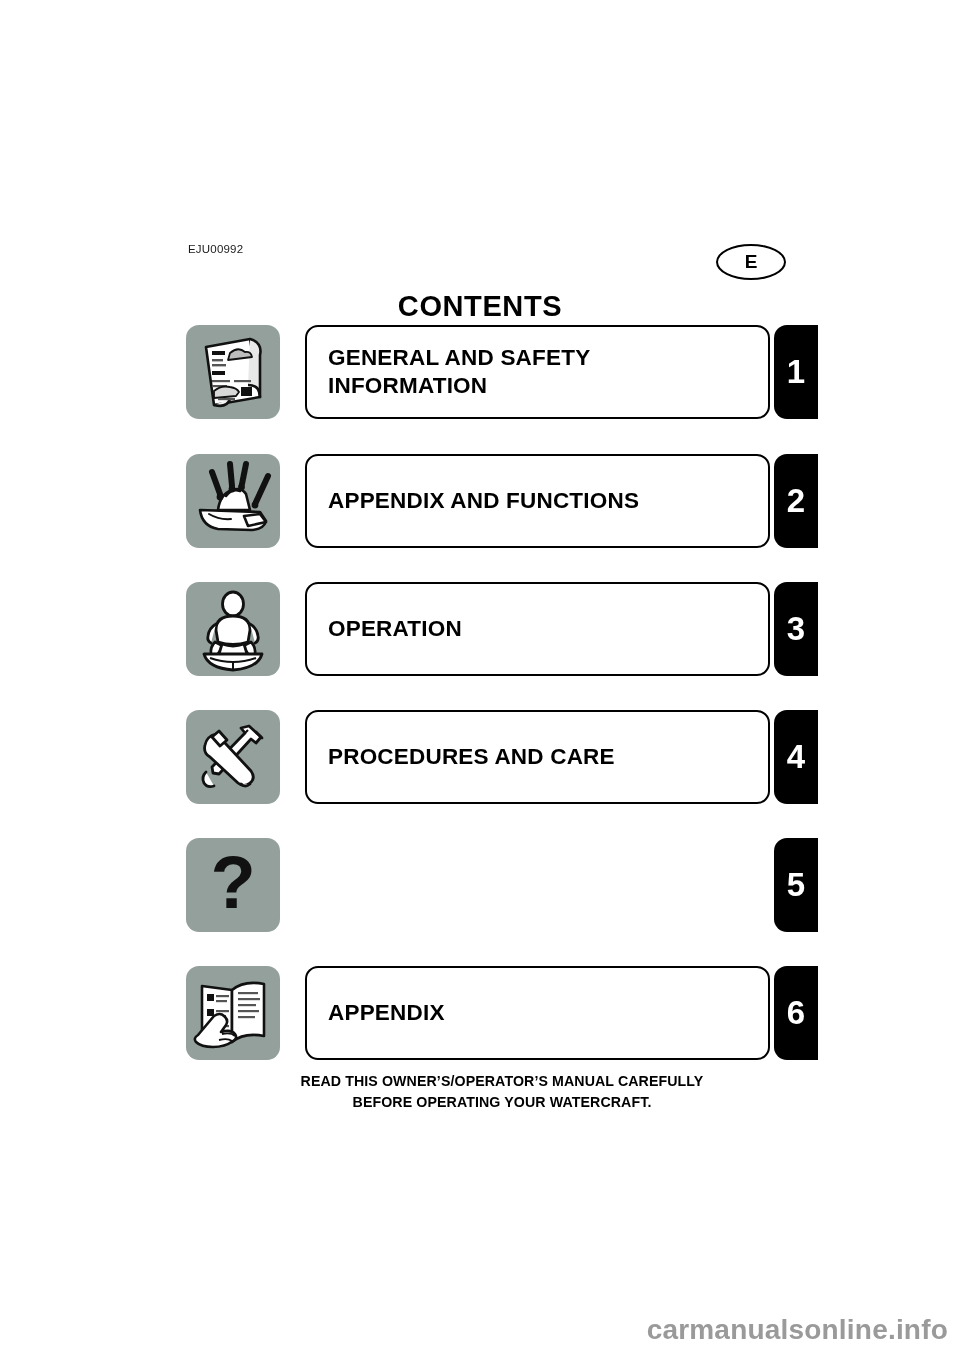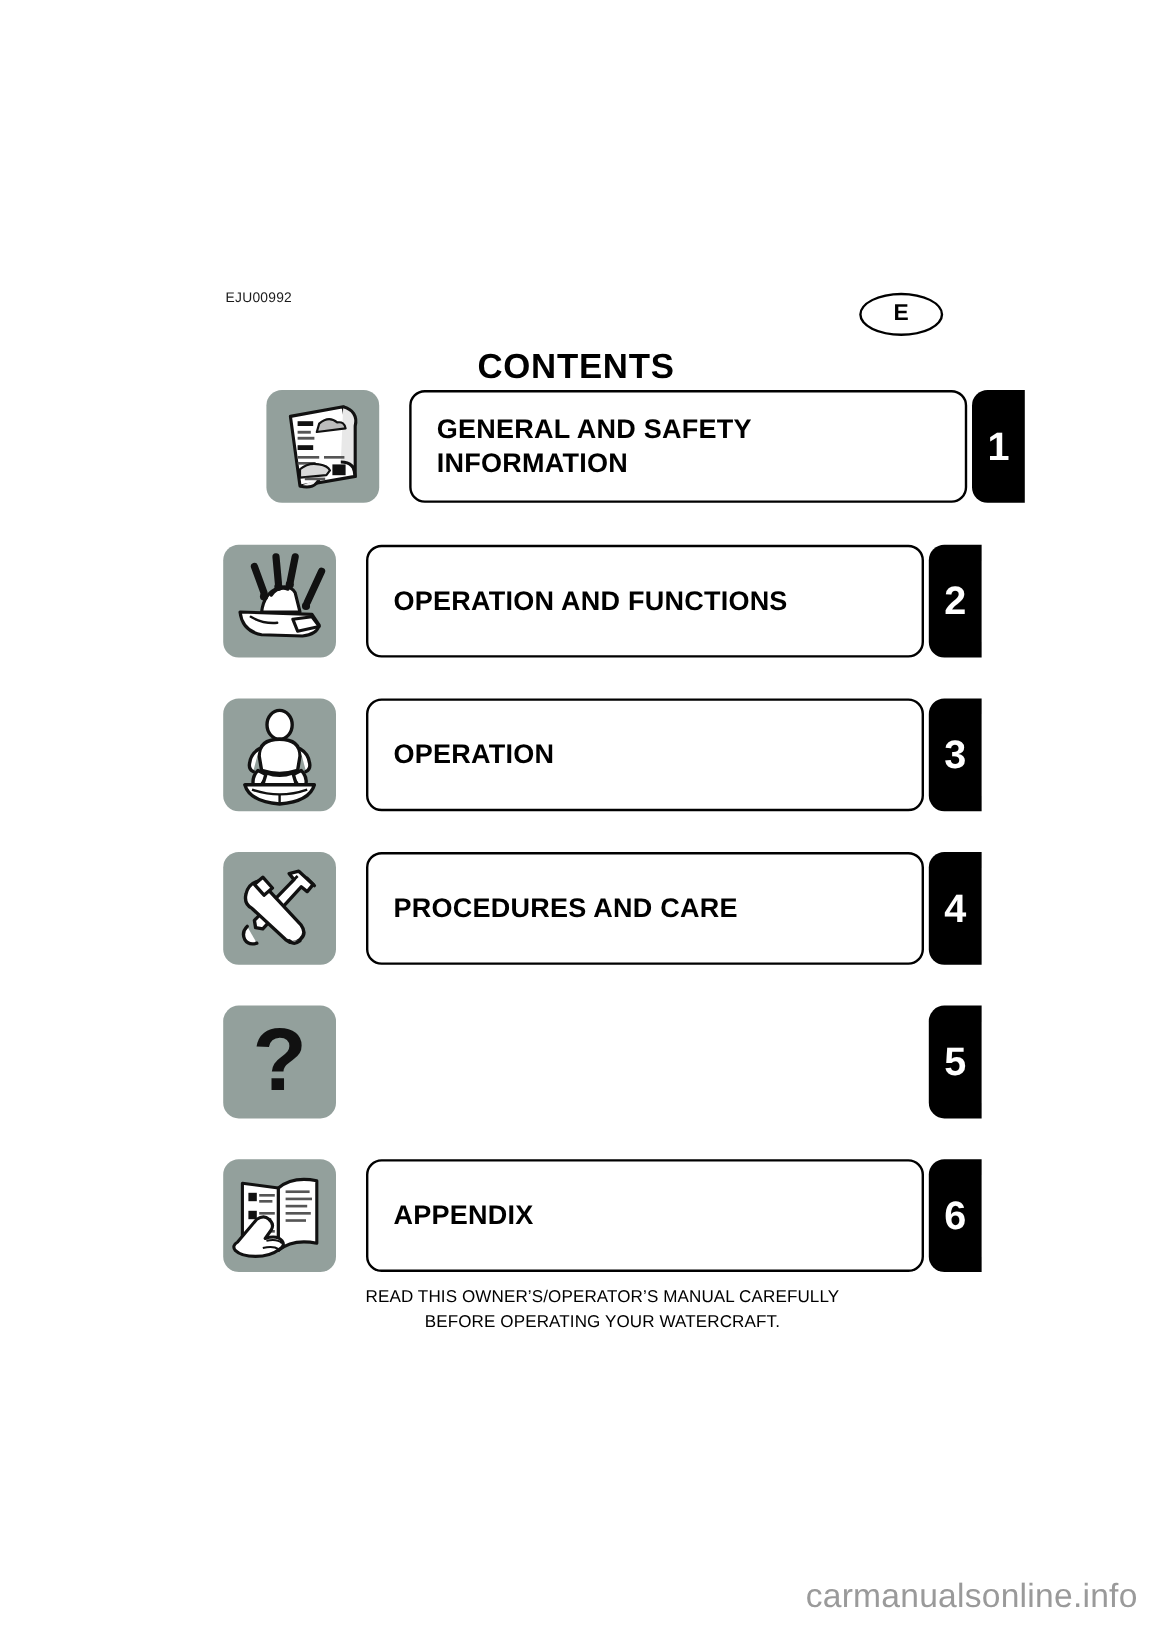--- a/index.html
+++ b/index.html
@@ -130,50 +130,51 @@
   }
 
   
   .footer-note {
     position: absolute;
     left: 0;
     right: 0;
     top: 1071px;
     text-align: center;
     font-size: 14.2px;
-    font-weight: normal;
+    font-weight: bold;
     line-height: 1.45;
     letter-spacing: 0.1px;
     color: #000000;
     padding-left: 44px;
   }
 
   .watermark {
     position: absolute;
     right: 12px;
     bottom: 12px;
     font-size: 28px;
     color: #9a9a9a;
     letter-spacing: 0.2px;
     white-space: nowrap;
+    font-weight: bold;
   }
 </style>
 </head>
 <body>
 
 <div class="page">
 
   <div class="doc-code">EJU00992</div>
 
   <div class="page-title">CONTENTS</div>
 
   <div class="lang-badge">E</div>
 
   <div class="rows" id="rows-host">
-      <div class="row" style="top: 325px; margin-left: 36px;">
+      <div class="row" style="top: 325px;">
         <div class="icon-box">
     <svg viewBox="0 0 94 94" xmlns="http://www.w3.org/2000/svg">
       <g>
         <path d="M20 22 L64 14 L74 72 L28 80 Z" fill="#ffffff" stroke="#111" stroke-width="2.6" stroke-linejoin="round"></path>
         <path d="M64 14 C72 16 76 22 74 30 L74 72 C74 64 70 60 62 60" fill="#e8e8e8" stroke="#111" stroke-width="2.6" stroke-linejoin="round"></path>
         <path d="M28 80 C36 82 42 80 44 74" fill="#f2f2f2" stroke="#111" stroke-width="2.6" stroke-linejoin="round"></path>
         <rect x="26" y="26" width="13" height="4" fill="#111"></rect>
         <rect x="26" y="34" width="11" height="2.4" fill="#555"></rect>
         <rect x="26" y="39" width="14" height="2.4" fill="#555"></rect>
         <rect x="26" y="46" width="13" height="4" fill="#111"></rect>
@@ -210,21 +211,21 @@
       </g>
       <g fill="#111">
         <circle cx="34" cy="43" r="3.4"></circle>
         <circle cx="46" cy="35" r="3.4"></circle>
         <circle cx="55.5" cy="33" r="3.4"></circle>
         <circle cx="69" cy="51" r="3.4"></circle>
       </g>
     </svg>
         </div>
         <div class="label-box">
-          <div class="label-text">OPERATION AND FUNCTIONS</div>
+          <div class="label-text">APPENDIX AND FUNCTIONS</div>
         </div>
         <div class="num-tab">2</div>
       </div>
       <div class="row" style="top: 582px; text-align: center;">
         <div class="icon-box">
     <svg viewBox="0 0 94 94" xmlns="http://www.w3.org/2000/svg">
       <g stroke="#111" stroke-width="2.8" stroke-linejoin="round" stroke-linecap="round" fill="#ffffff">
         <ellipse cx="47" cy="22" rx="10.5" ry="12"></ellipse>
         <path d="M30 48 q0 -14 17 -14 q17 0 17 14 l-2 12 q-15 5 -30 0 Z"></path>
         <path d="M30 42 q-7 4 -8 12 q-1 5 3 7" fill="#ffffff"></path>

